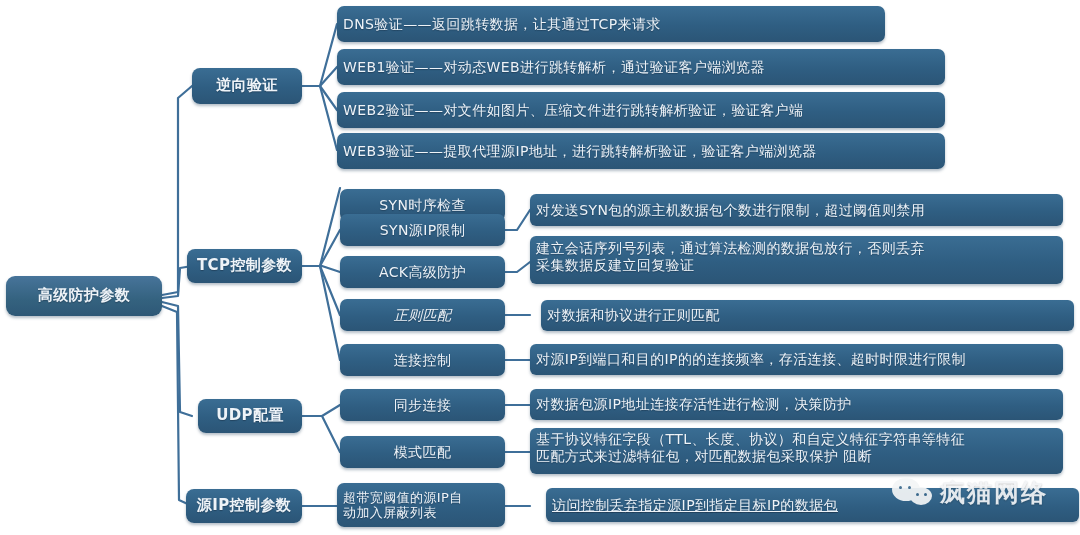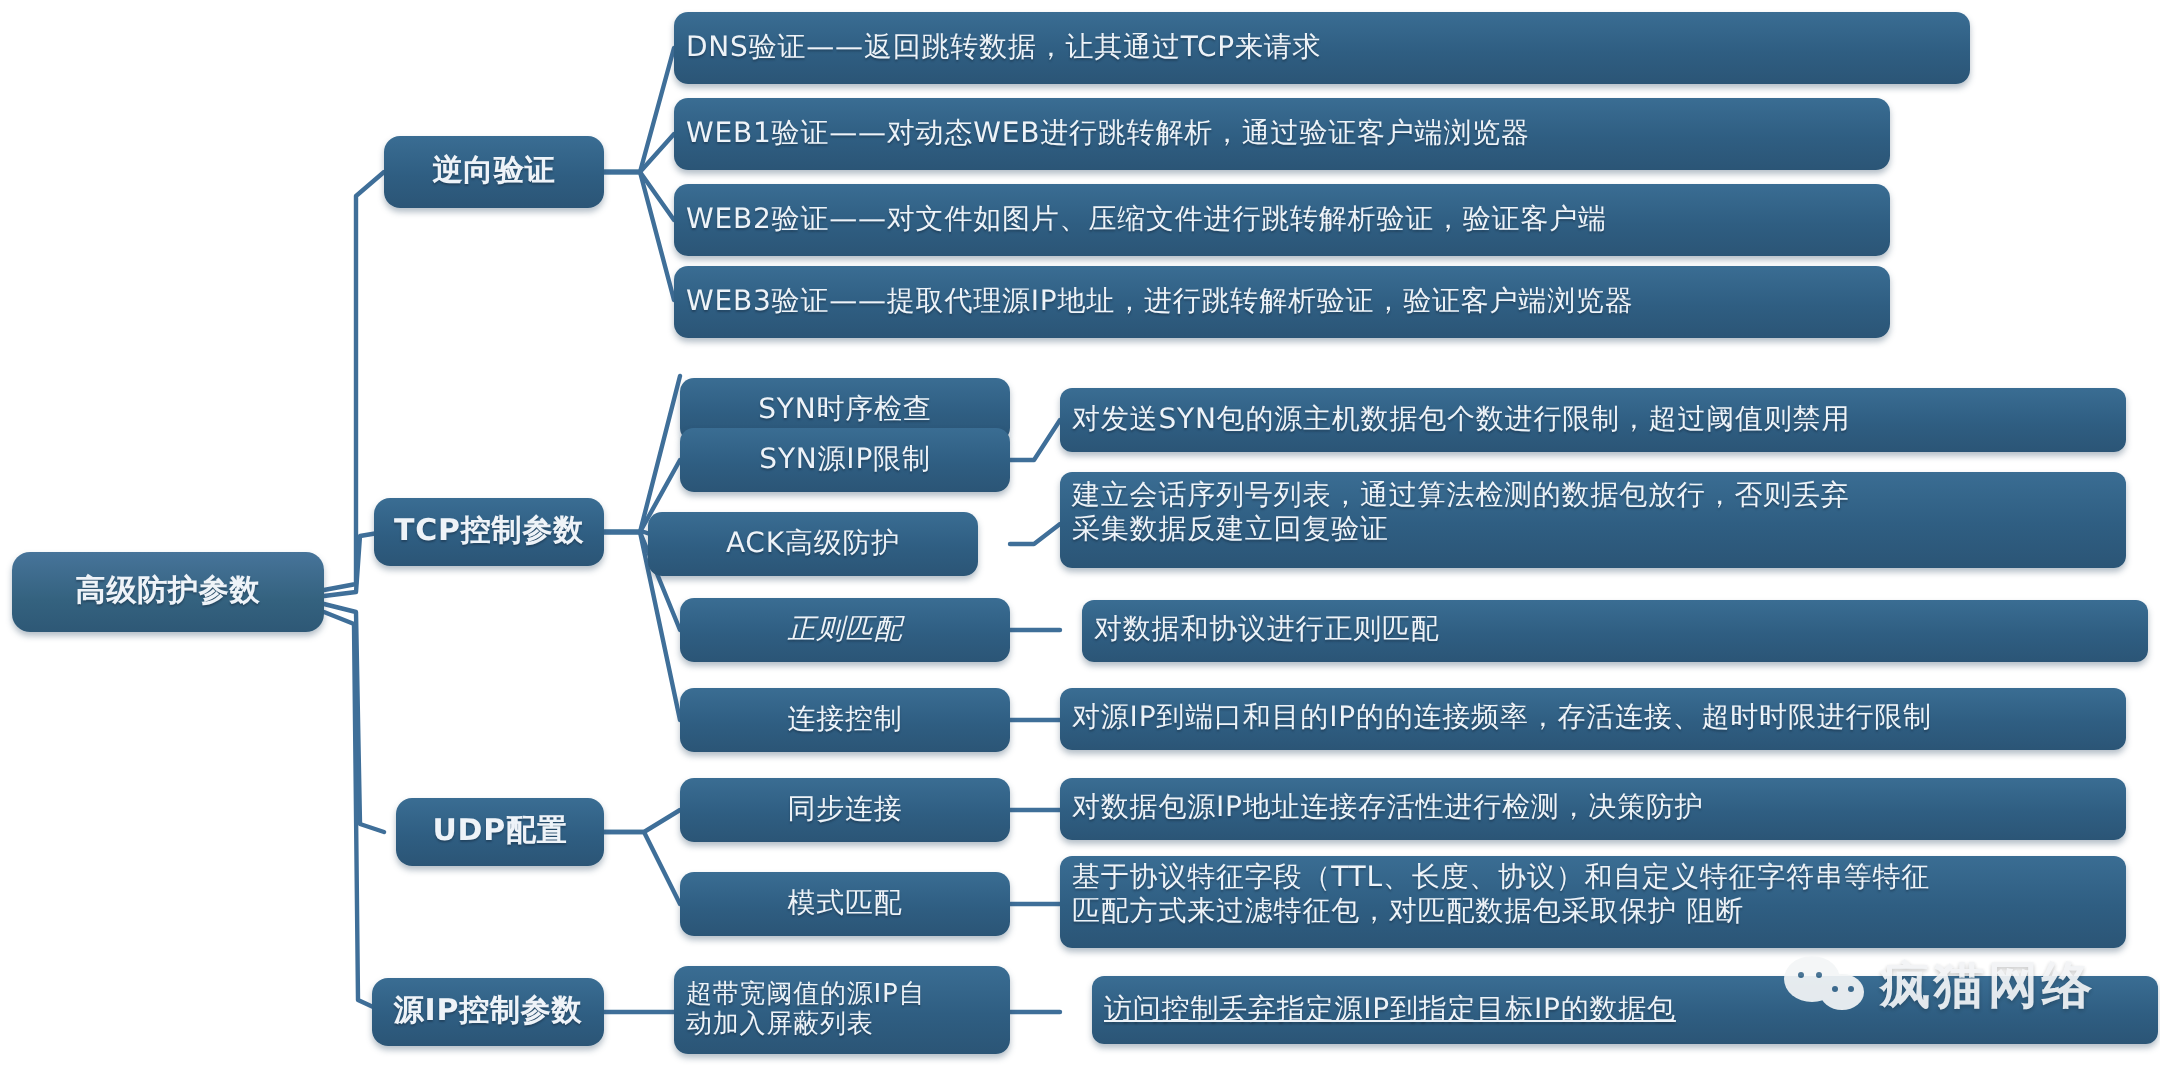--- a/index.html
+++ b/index.html
@@ -156,21 +156,21 @@
   </div>
 
   <div class="node branch center" style="left:198px; top:399px; width:104px; height:34px;">
     <span class="inner">UDP配置</span>
   </div>
 
   <div class="node branch center" style="left:186px; top:489px; width:116px; height:34px;">
     <span class="inner">源IP控制参数</span>
   </div>
 
-  <div class="node leaf left" style="left:337px; top:6px; width:648px; height:36px;justify-content:flex-end;">
+  <div class="node leaf left" style="left:337px; top:6px; width:548px; height:36px;justify-content:flex-end;">
     <span class="inner">DNS验证——返回跳转数据，让其通过TCP来请求</span>
   </div>
 
   <div class="node leaf left" style="left:337px; top:49px; width:608px; height:36px;">
     <span class="inner">WEB1验证——对动态WEB进行跳转解析，通过验证客户端浏览器</span>
   </div>
 
   <div class="node leaf left" style="left:337px; top:92px; width:608px; height:36px;">
     <span class="inner">WEB2验证——对文件如图片、压缩文件进行跳转解析验证，验证客户端</span>
   </div>
@@ -180,21 +180,21 @@
   </div>
 
   <div class="node leaf center" style="left:340px; top:172px; width:165px; height:32px;margin-top:17px;">
     <span class="inner">SYN时序检查</span>
   </div>
 
   <div class="node leaf center" style="left:340px; top:214px; width:165px; height:32px;">
     <span class="inner">SYN源IP限制</span>
   </div>
 
-  <div class="node leaf center" style="left:324px; top:256px; width:165px; height:32px;">
+  <div class="node leaf center" style="left:340px; top:256px; width:165px; height:32px;">
     <span class="inner">ACK高级防护</span>
   </div>
 
   <div class="node leaf center" style="left:340px; top:299px; width:165px; height:32px;font-style:italic;">
     <span class="inner">正则匹配</span>
   </div>
 
   <div class="node leaf center" style="left:340px; top:344px; width:165px; height:32px;">
     <span class="inner">连接控制</span>
   </div>

